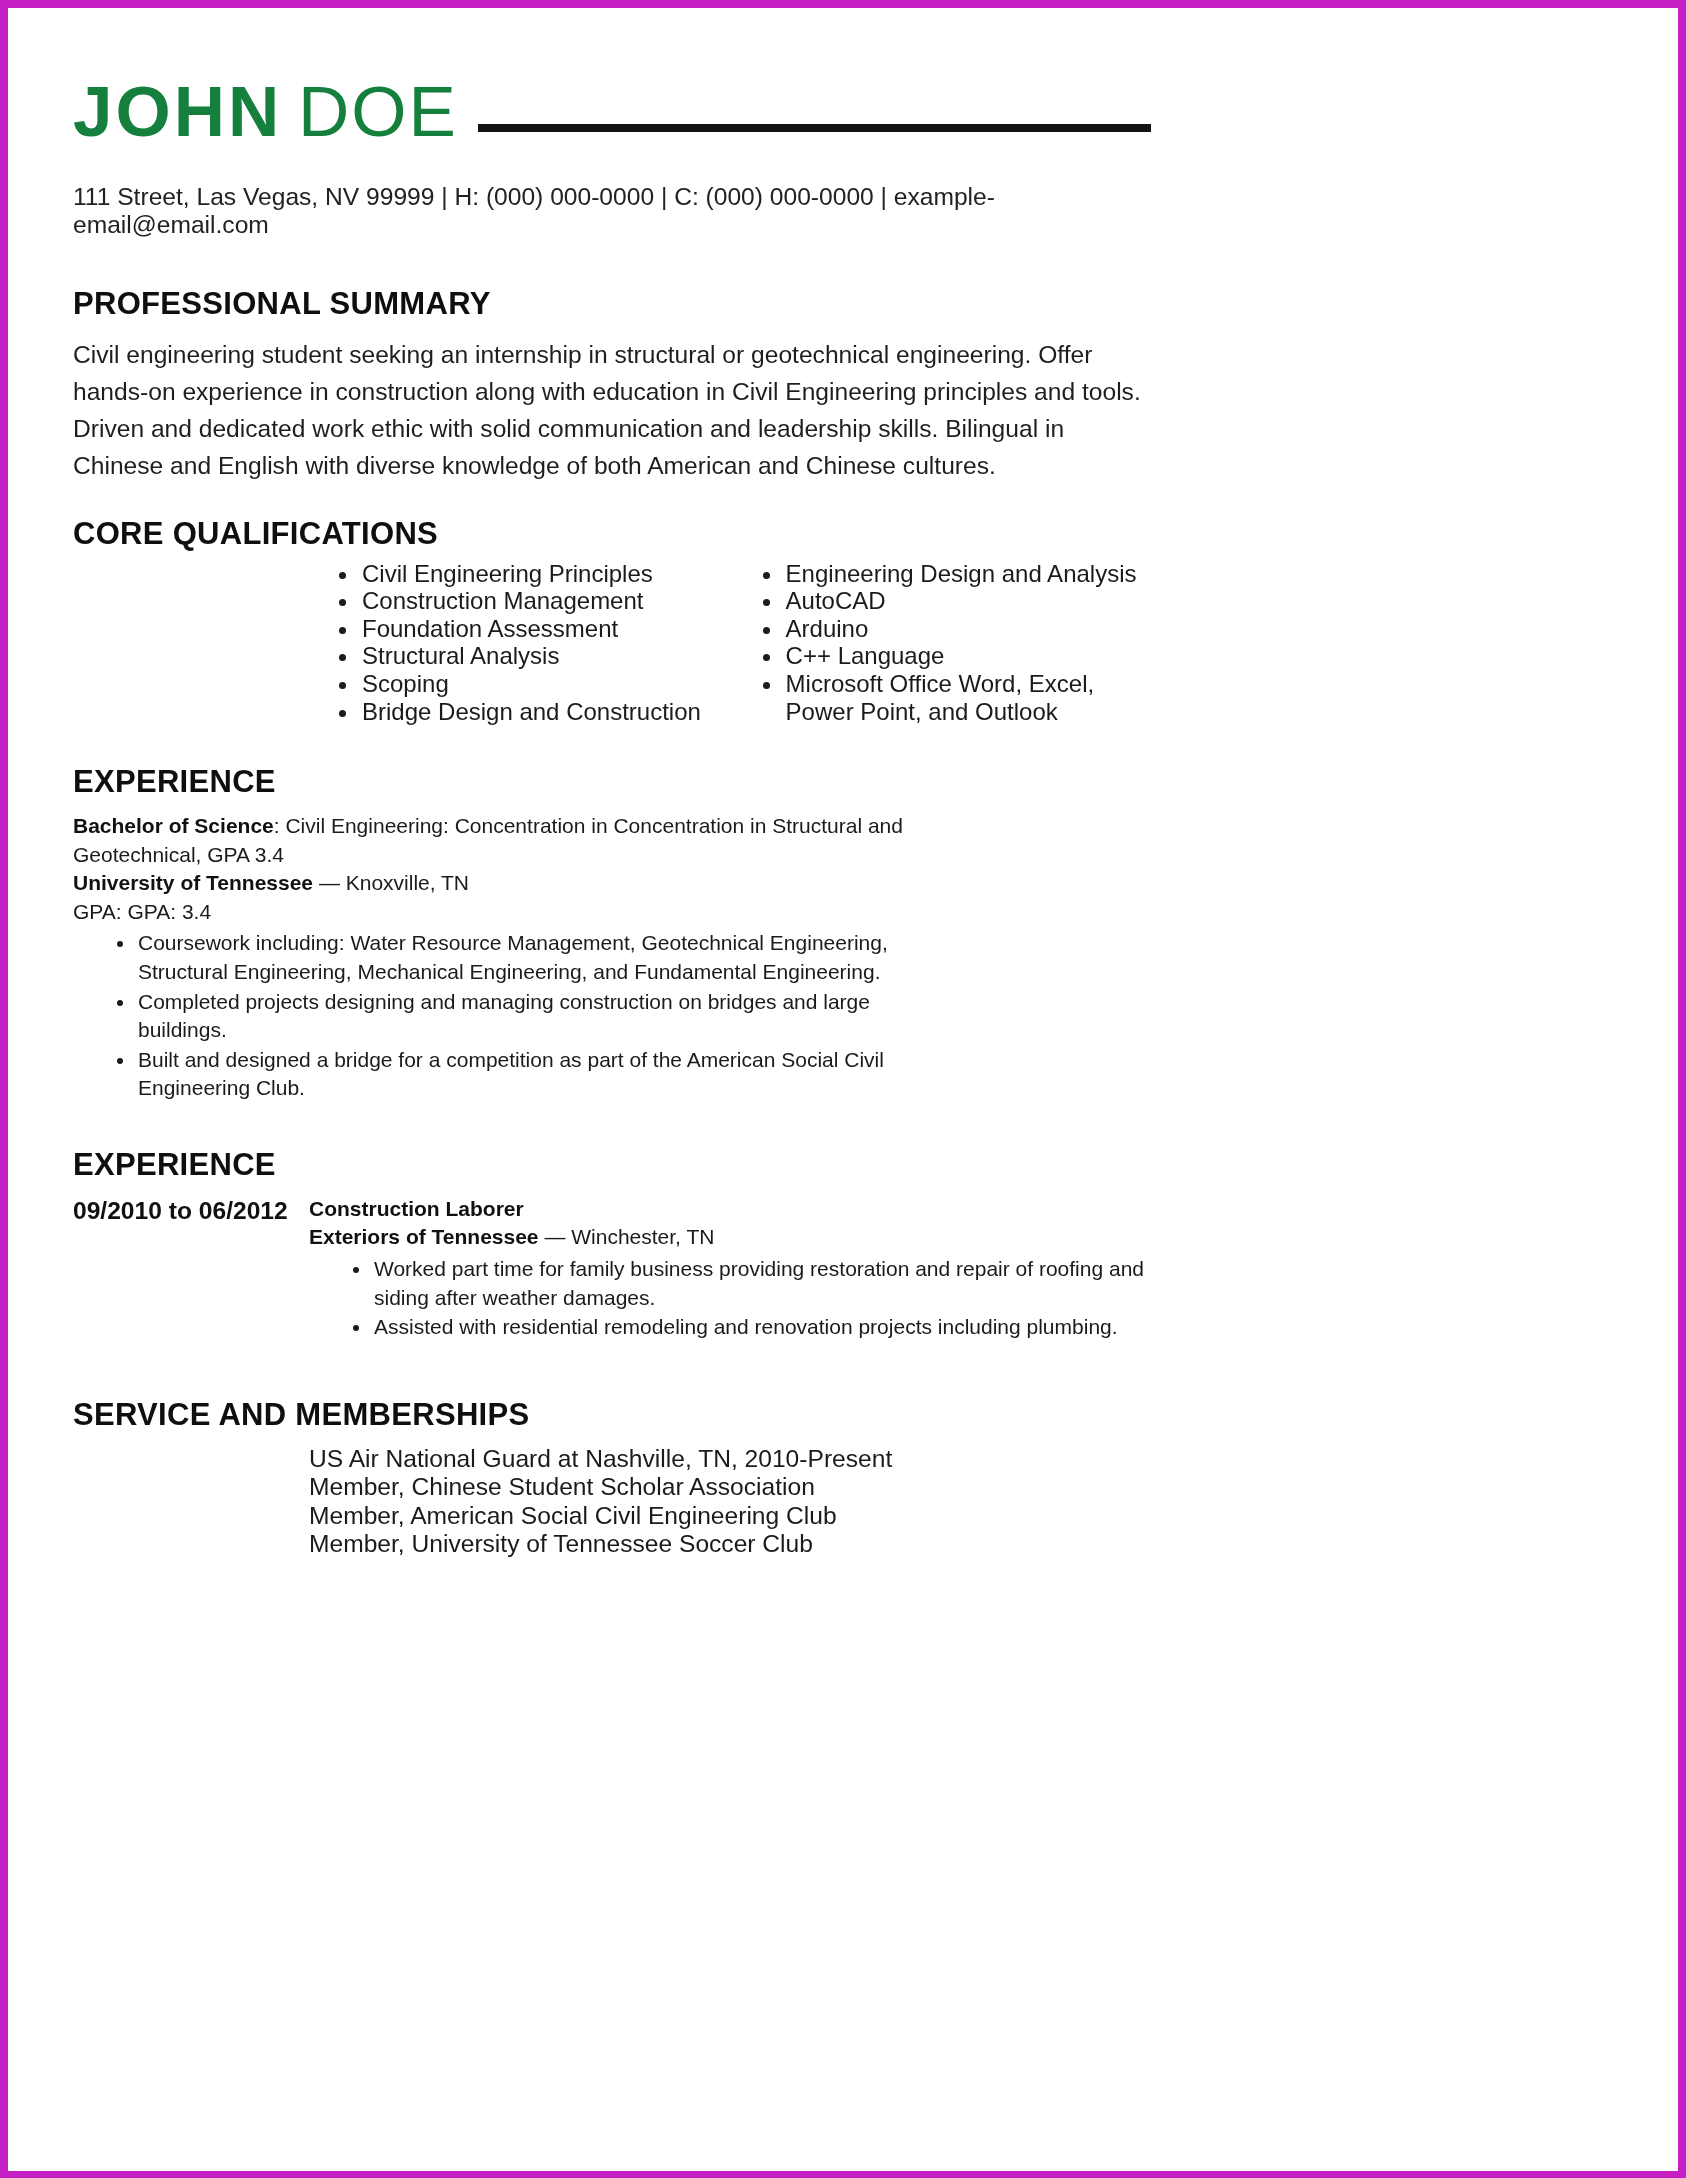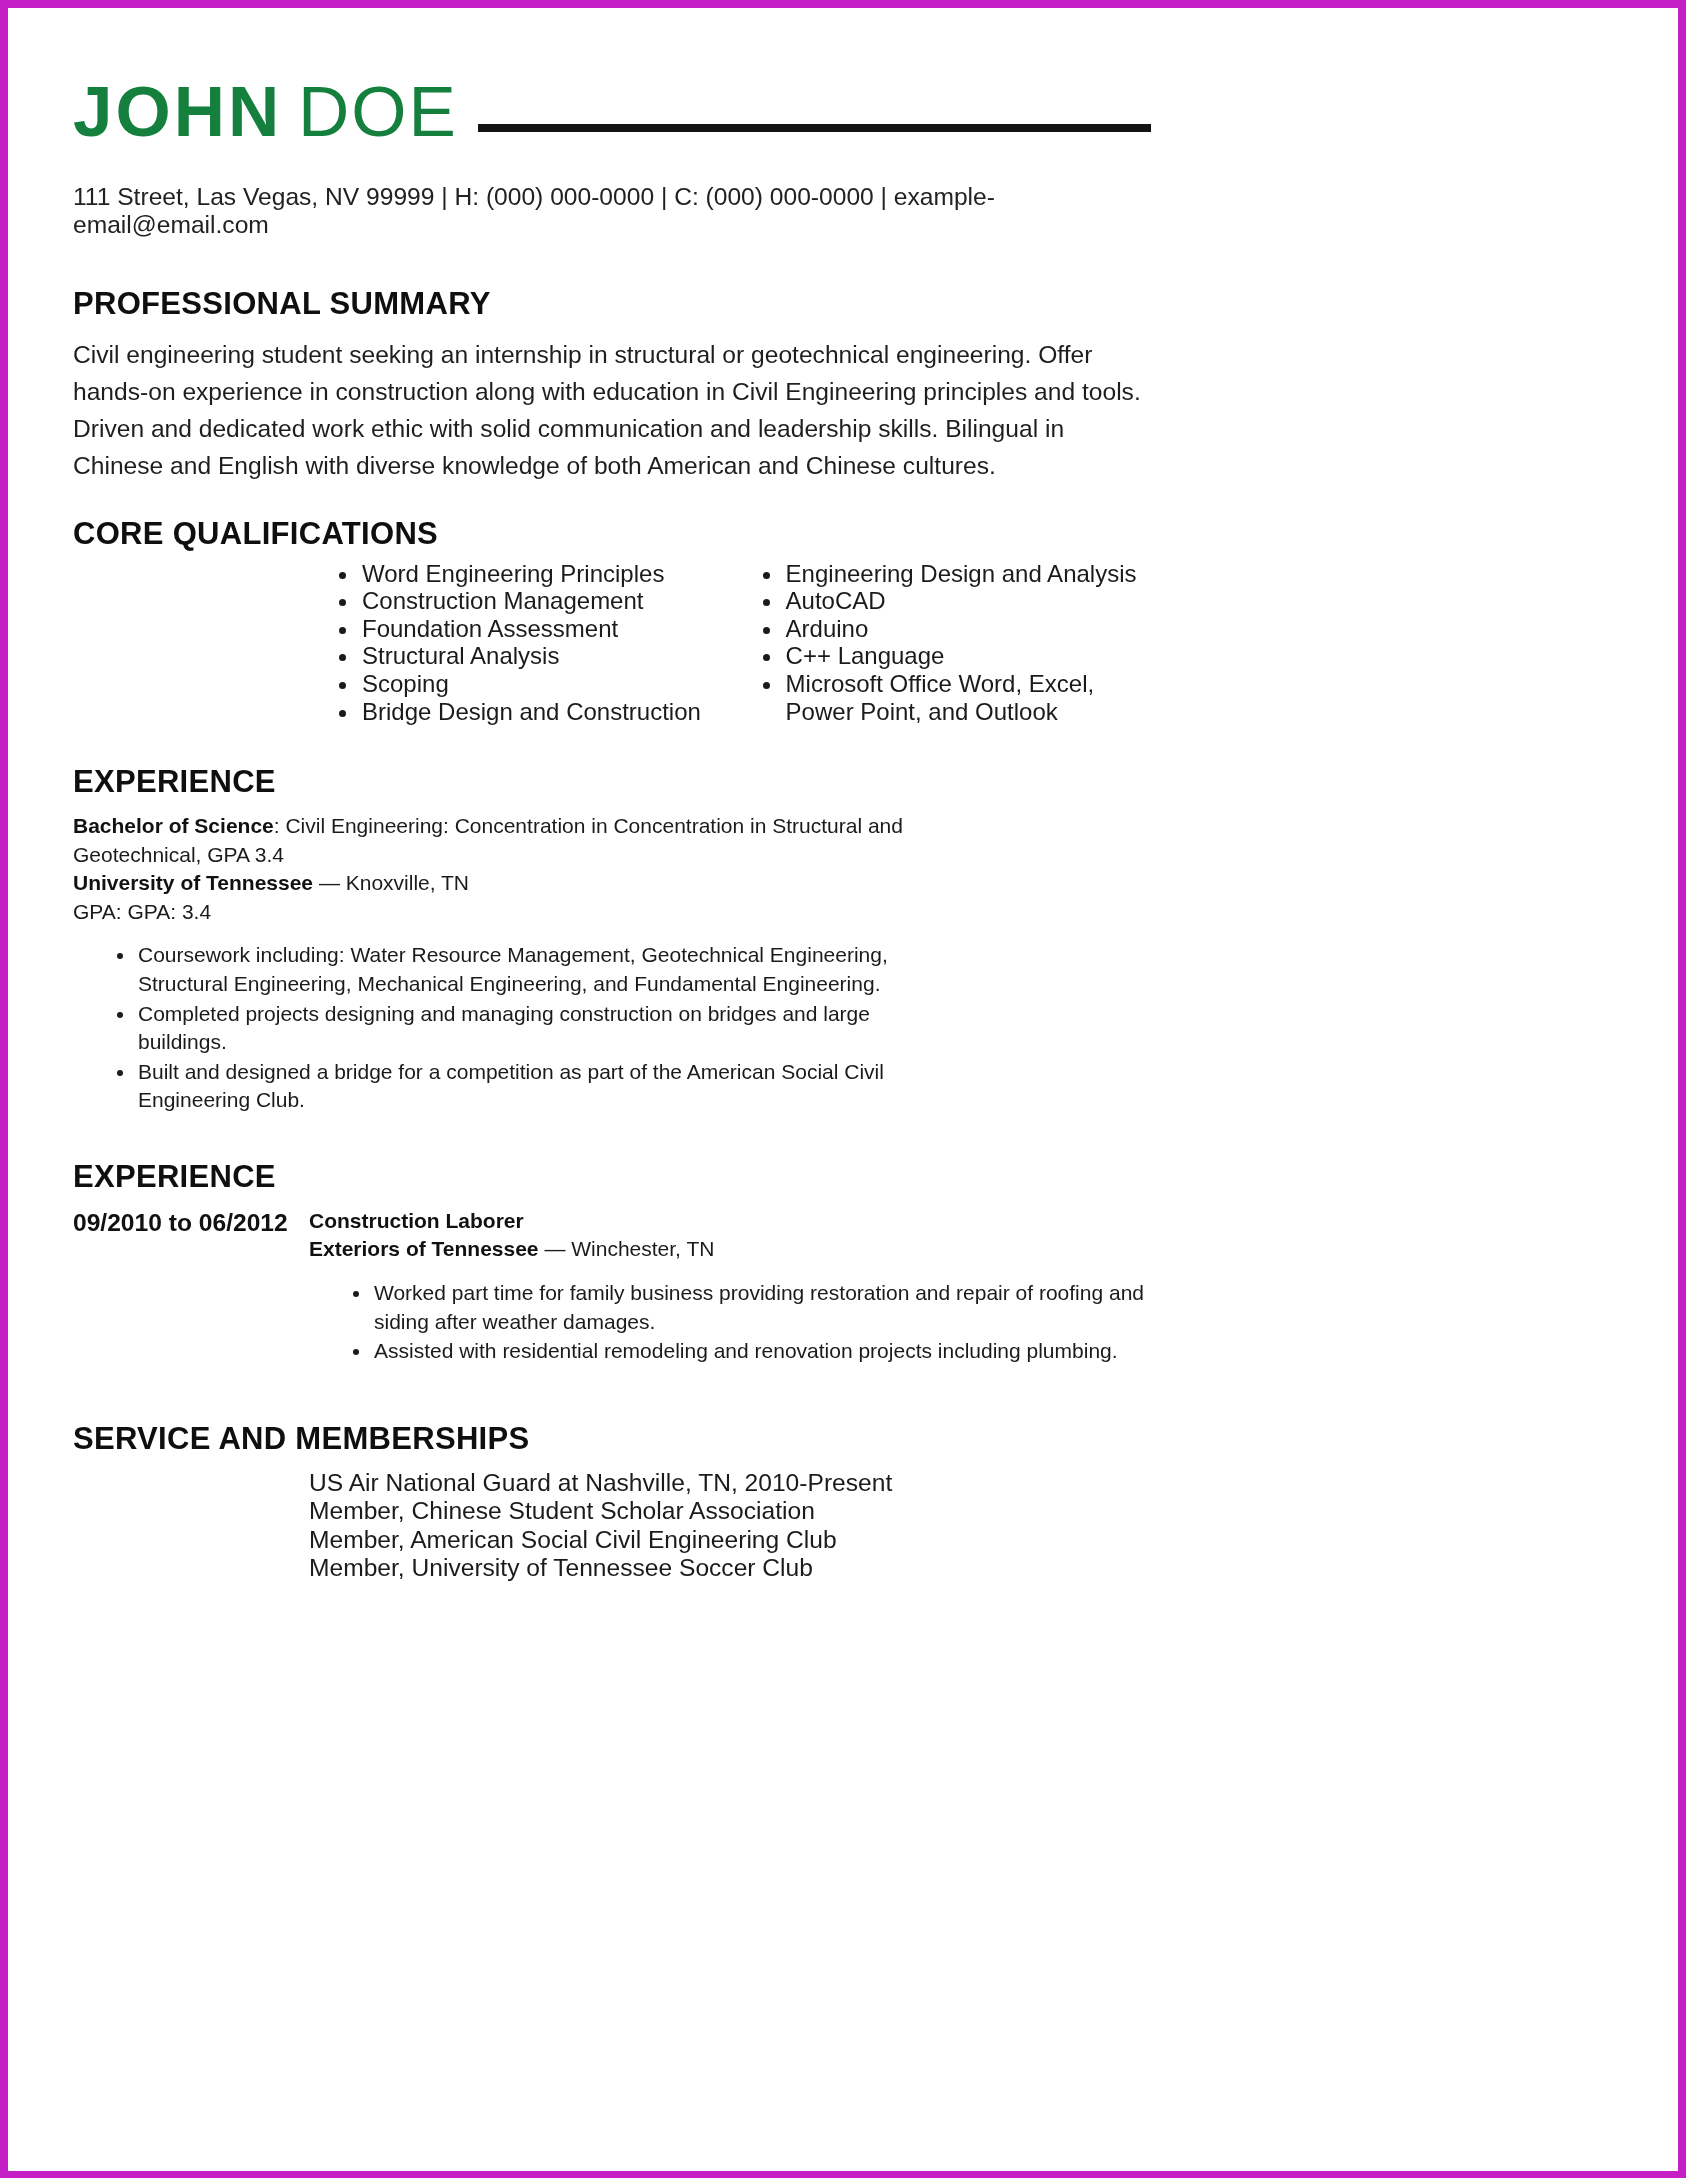--- a/index.html
+++ b/index.html
@@ -35,21 +35,21 @@
   .qual-cols ul { width: 396px; padding-left: 35px; font-size: 24px; line-height: 27.6px; list-style: disc; }
   .qual-cols li { margin: 0; padding-left: 2px; }
 
   
   .sec-edu { margin-top: 39px; }
   .sec-exp { margin-top: 43px; }
   .row { display: flex; margin-top: 11.8px; }
   .label { flex: 0 0 236px; font-weight: 700; font-size: 24.6px; white-space: nowrap; padding-top: 2px; color: #111; }
   .content { width: 841px; font-size: 21px; line-height: 28.6px; color: #1b1b1b; }
   .b { font-weight: 700; color: #111; }
-  .content ul { margin-top: 15px; padding-left: 63px; list-style: disc; }
+  .content ul { margin-top: 3px; padding-left: 63px; list-style: disc; }
   .content li { margin: 1px 0; padding-left: 2px; }
 
   
   .sec-mem { margin-top: 54px; }
   .mem-lines { margin-left: 236px; margin-top: 11.8px; font-size: 24.6px; line-height: 28.6px; }
 </style>
 </head>
 <body>
 
 <div class="page" style="--accent: #c520c5;">
@@ -65,21 +65,21 @@
 
     <div class="sec-summary">
       <h2>PROFESSIONAL SUMMARY</h2>
       <p>Civil engineering student seeking an internship in structural or geotechnical engineering. Offer hands-on experience in construction along with education in Civil Engineering principles and tools. Driven and dedicated work ethic with solid communication and leadership skills. Bilingual in Chinese and English with diverse knowledge of both American and Chinese cultures.</p>
     </div>
 
     <div class="sec-qual">
       <h2>CORE QUALIFICATIONS</h2>
       <div class="qual-cols">
         <ul>
-          <li>Word Engineering Principles</li>
+          <li>Civil Engineering Principles</li>
           <li>Construction Management</li>
           <li>Foundation Assessment</li>
           <li>Structural Analysis</li>
           <li>Scoping</li>
           <li>Bridge Design and Construction</li>
         </ul>
         <ul>
           <li>Engineering Design and Analysis</li>
           <li>AutoCAD</li>
           <li>Arduino</li>

